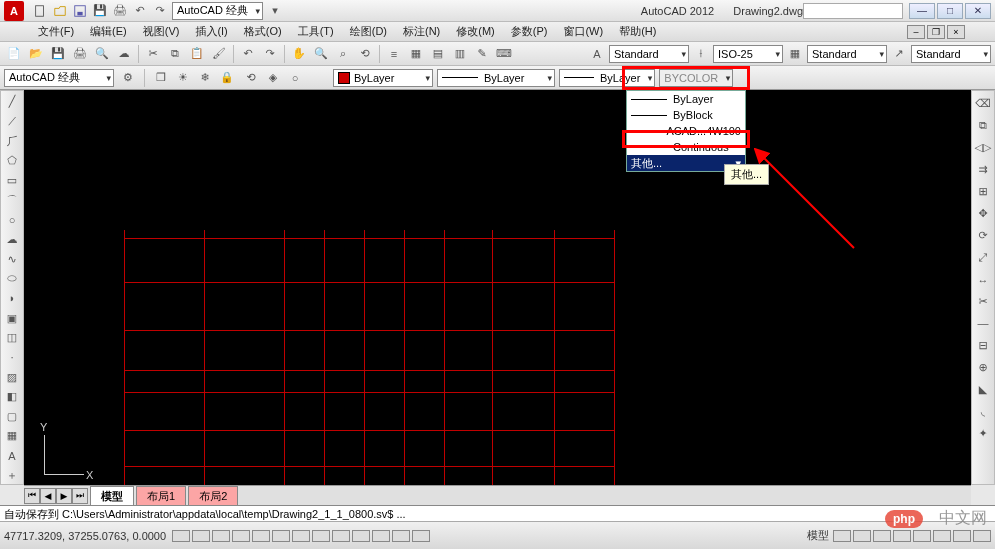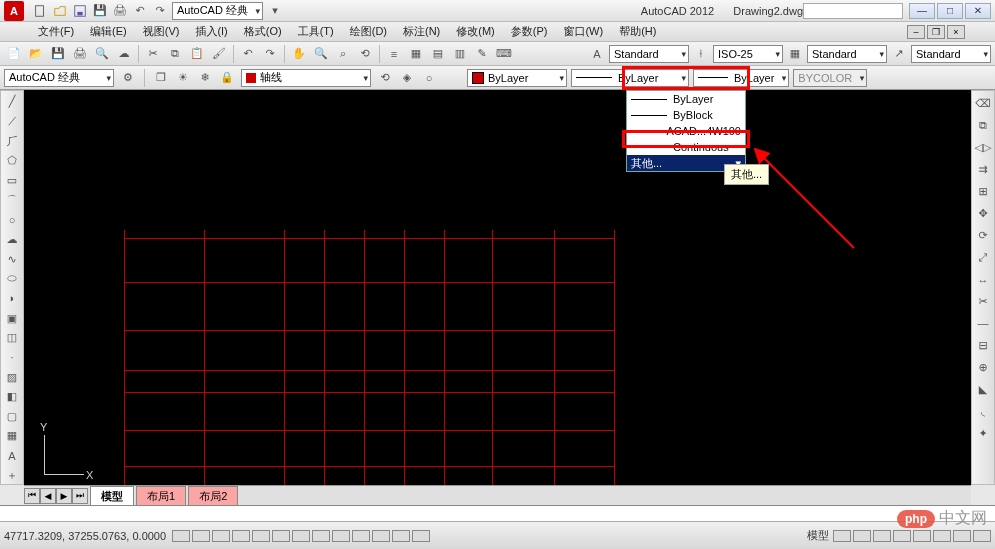--- a/index.html
+++ b/index.html
@@ -79,21 +79,21 @@
 .tabs .tab.active{background:#fff;font-weight:bold;}
 
 .cmdline{position:absolute;left:0;right:0;bottom:14px;height:30px;background:#fff;border-top:1px solid #888;padding:1px 4px;font-family:Consolas,monospace;font-size:11px;color:#000;overflow:hidden;}
 
 .statusbar{position:absolute;left:0;right:0;bottom:0;height:28px;background:linear-gradient(#f0f0f0,#d8d8d8);display:flex;align-items:center;padding:0 4px;gap:6px;font-size:10px;color:#333;border-top:1px solid #aaa;}
 .statusbar .coords{min-width:160px;}
 .statusbar .toggles{display:flex;gap:2px;}
 .statusbar .toggles div{width:18px;height:12px;border:1px solid #888;background:#ddd;}
 .statusbar .right{margin-left:auto;display:flex;gap:4px;align-items:center;}
 
-.watermark{position:absolute;right:8px;bottom:20px;display:flex;align-items:center;gap:4px;opacity:0.85;}
+.watermark{position:absolute;right:8px;bottom:20px;display:flex;align-items:center;gap:16px;opacity:0.85;}
 .watermark .badge{background:#e84c3d;color:#fff;padding:2px 8px;border-radius:10px;font-size:12px;font-weight:bold;}
 .watermark .txt{color:#888;font-size:16px;}
 
 svg.ico{width:14px;height:14px;}
 </style>
 </head>
 <body>
 
 <div class="titlebar">
   <div class="qat">
@@ -206,24 +206,20 @@
       <span>AutoCAD 经典</span>
     </div>
   <div class="tb-btn">⚙</div>
   <div class="tb-sep"></div>
   <div class="cluster">
     <div class="tb-btn">❒</div>
     <div class="tb-btn">☀</div>
     <div class="tb-btn">❄</div>
     <div class="tb-btn">🔒</div>
   </div>
-  <div class="tb-dd layer-dd">
-    <span class="sw" style="width:10px;height:10px;background:#c00;display:inline-block;margin-right:4px;"></span>
-    <span>轴线</span>
-  </div>
   <div class="cluster">
     <div class="tb-btn">⟲</div>
     <div class="tb-btn">◈</div>
     <div class="tb-btn">○</div>
   </div>
   <div style="width:20px"></div>
   <div class="tb-dd bylayer" style="min-width:100px">
     <span class="sw"></span>
     <span>ByLayer</span>
   </div>
@@ -355,20 +351,21 @@
     <div>◀</div>
     <div>▶</div>
     <div>⏭</div>
   </div>
   <div class="tab active">模型</div>
   <div class="tab">布局1</div>
   <div class="tab">布局2</div>
 </div>
 
 <div class="cmdline">
+  <div>自动保存到 C:\Users\Administrator\appdata\local\temp\Drawing2_1_1_0800.sv$ ...</div>
 </div>
 
 <div class="statusbar">
   <div class="coords">47717.3209, 37255.0763, 0.0000</div>
   <div class="toggles">
     <div></div>
     <div></div>
     <div></div>
     <div></div>
     <div></div>

